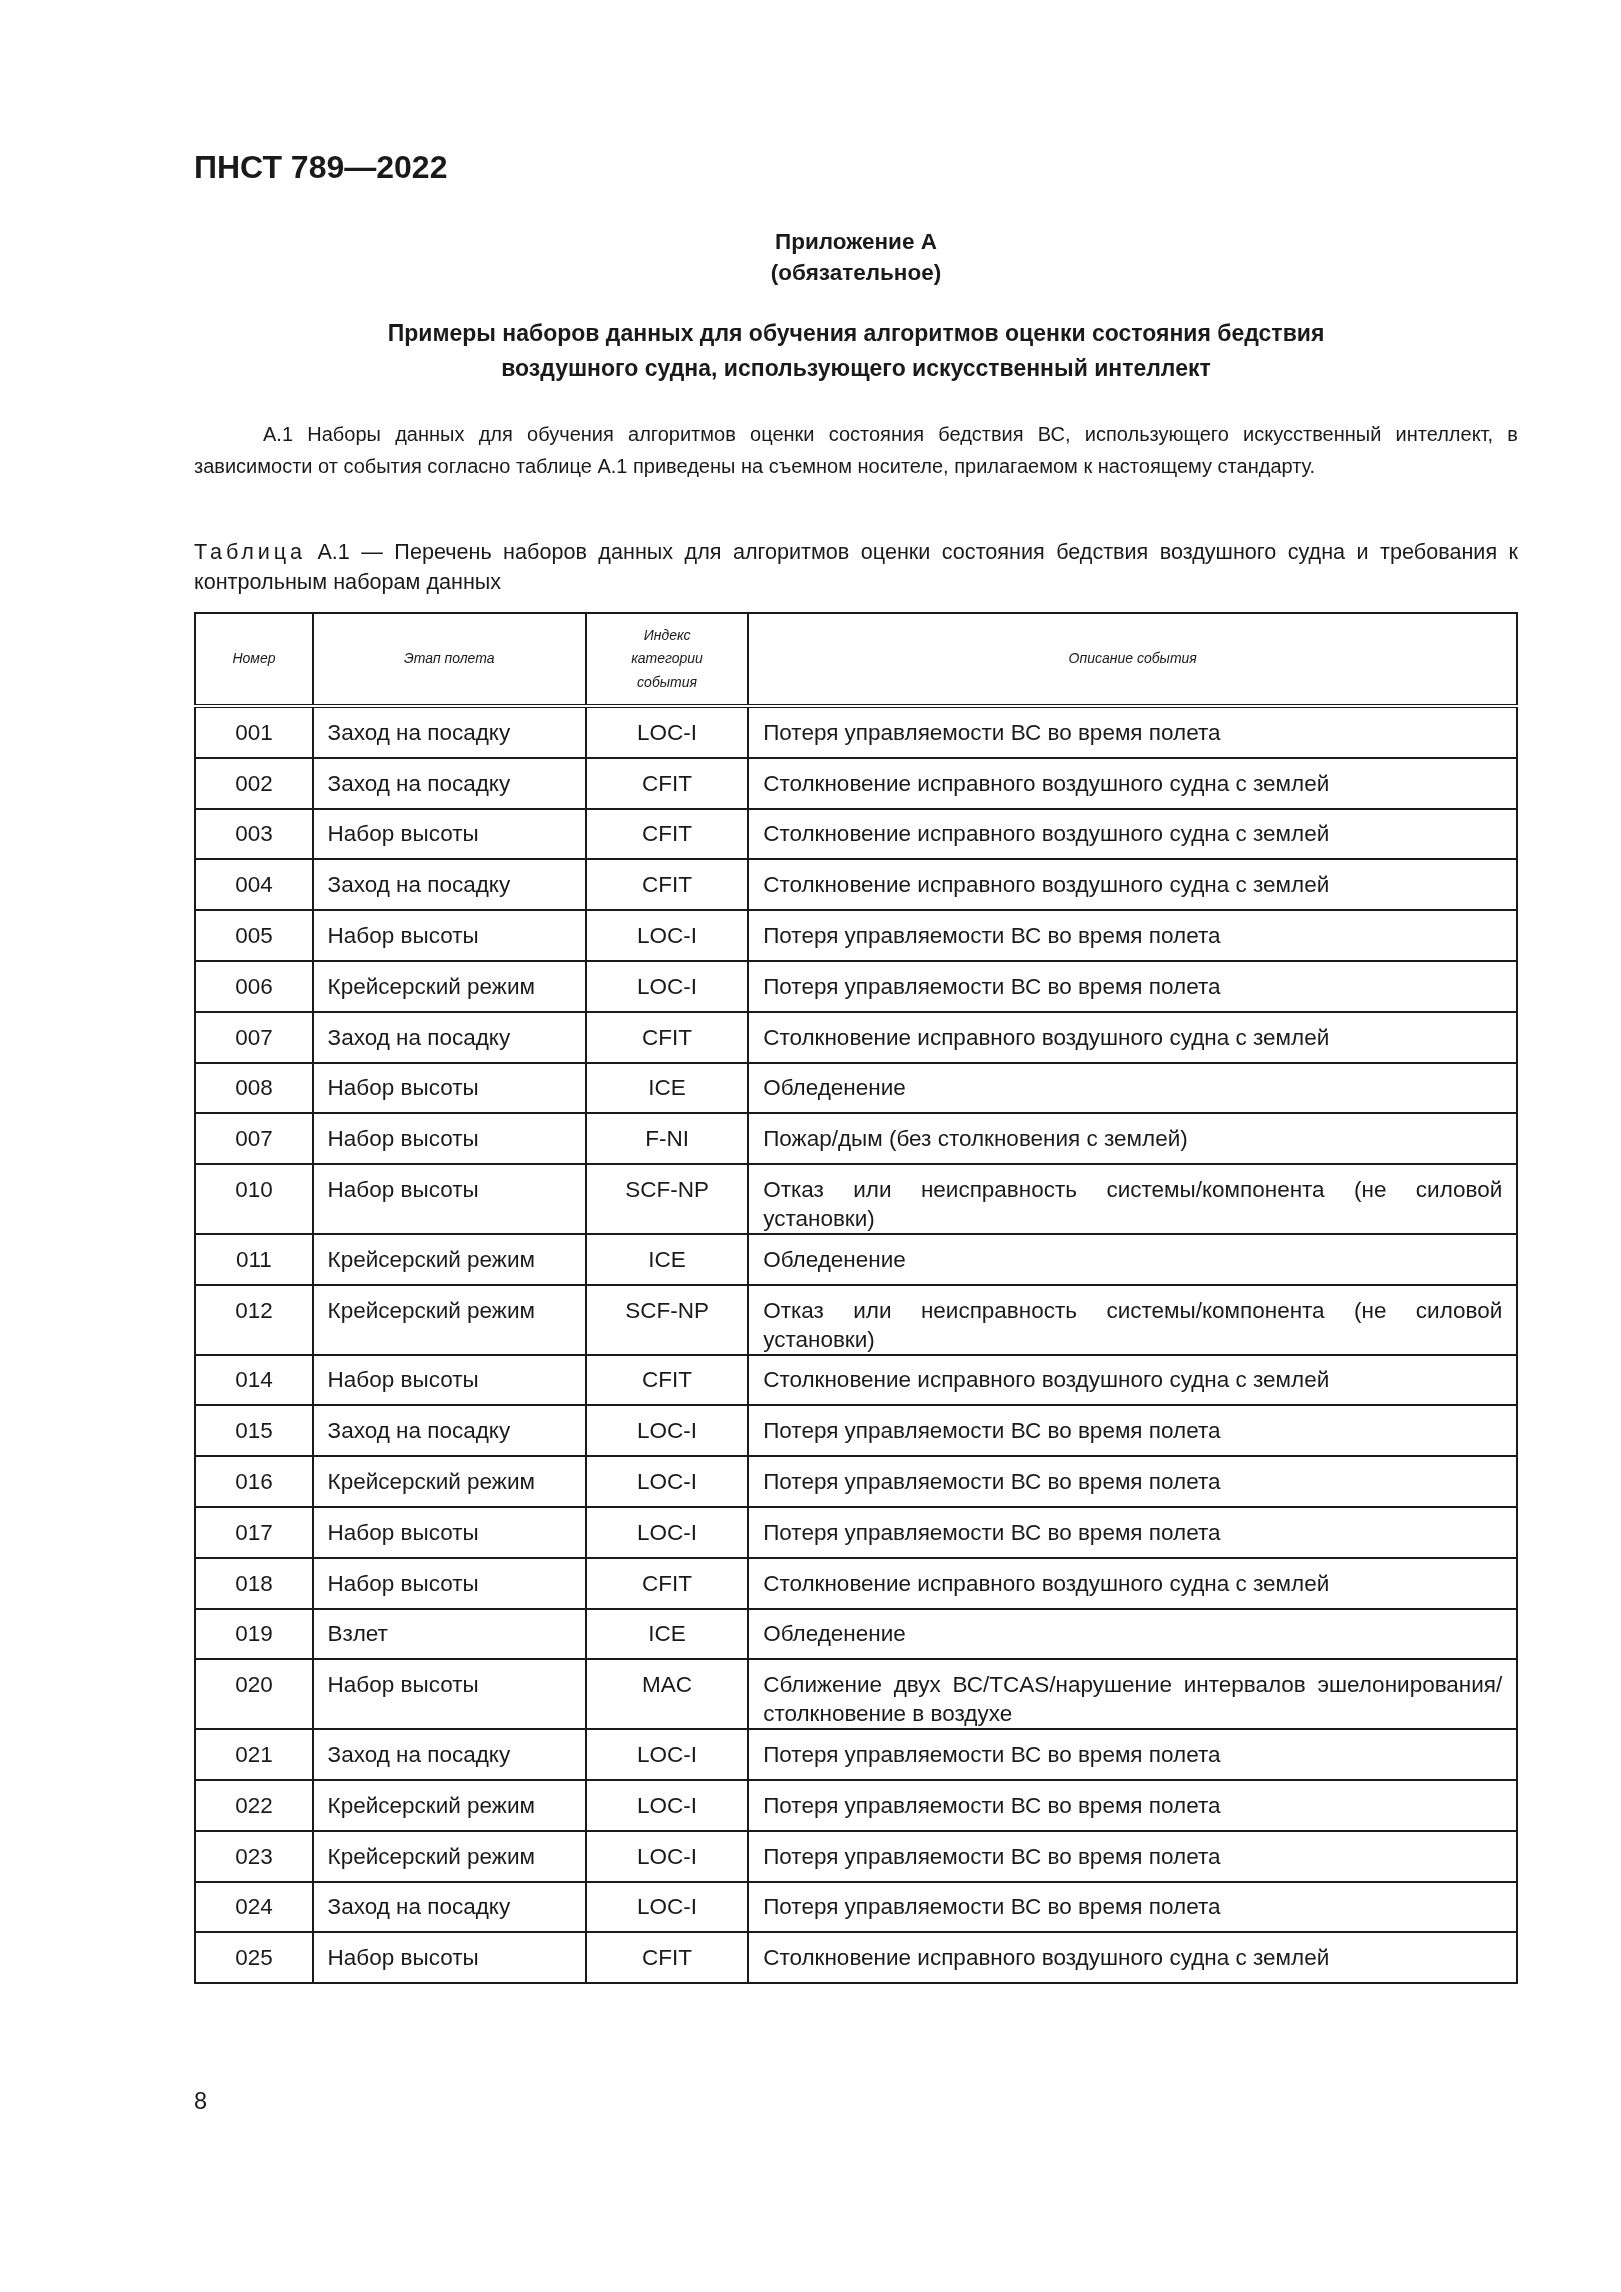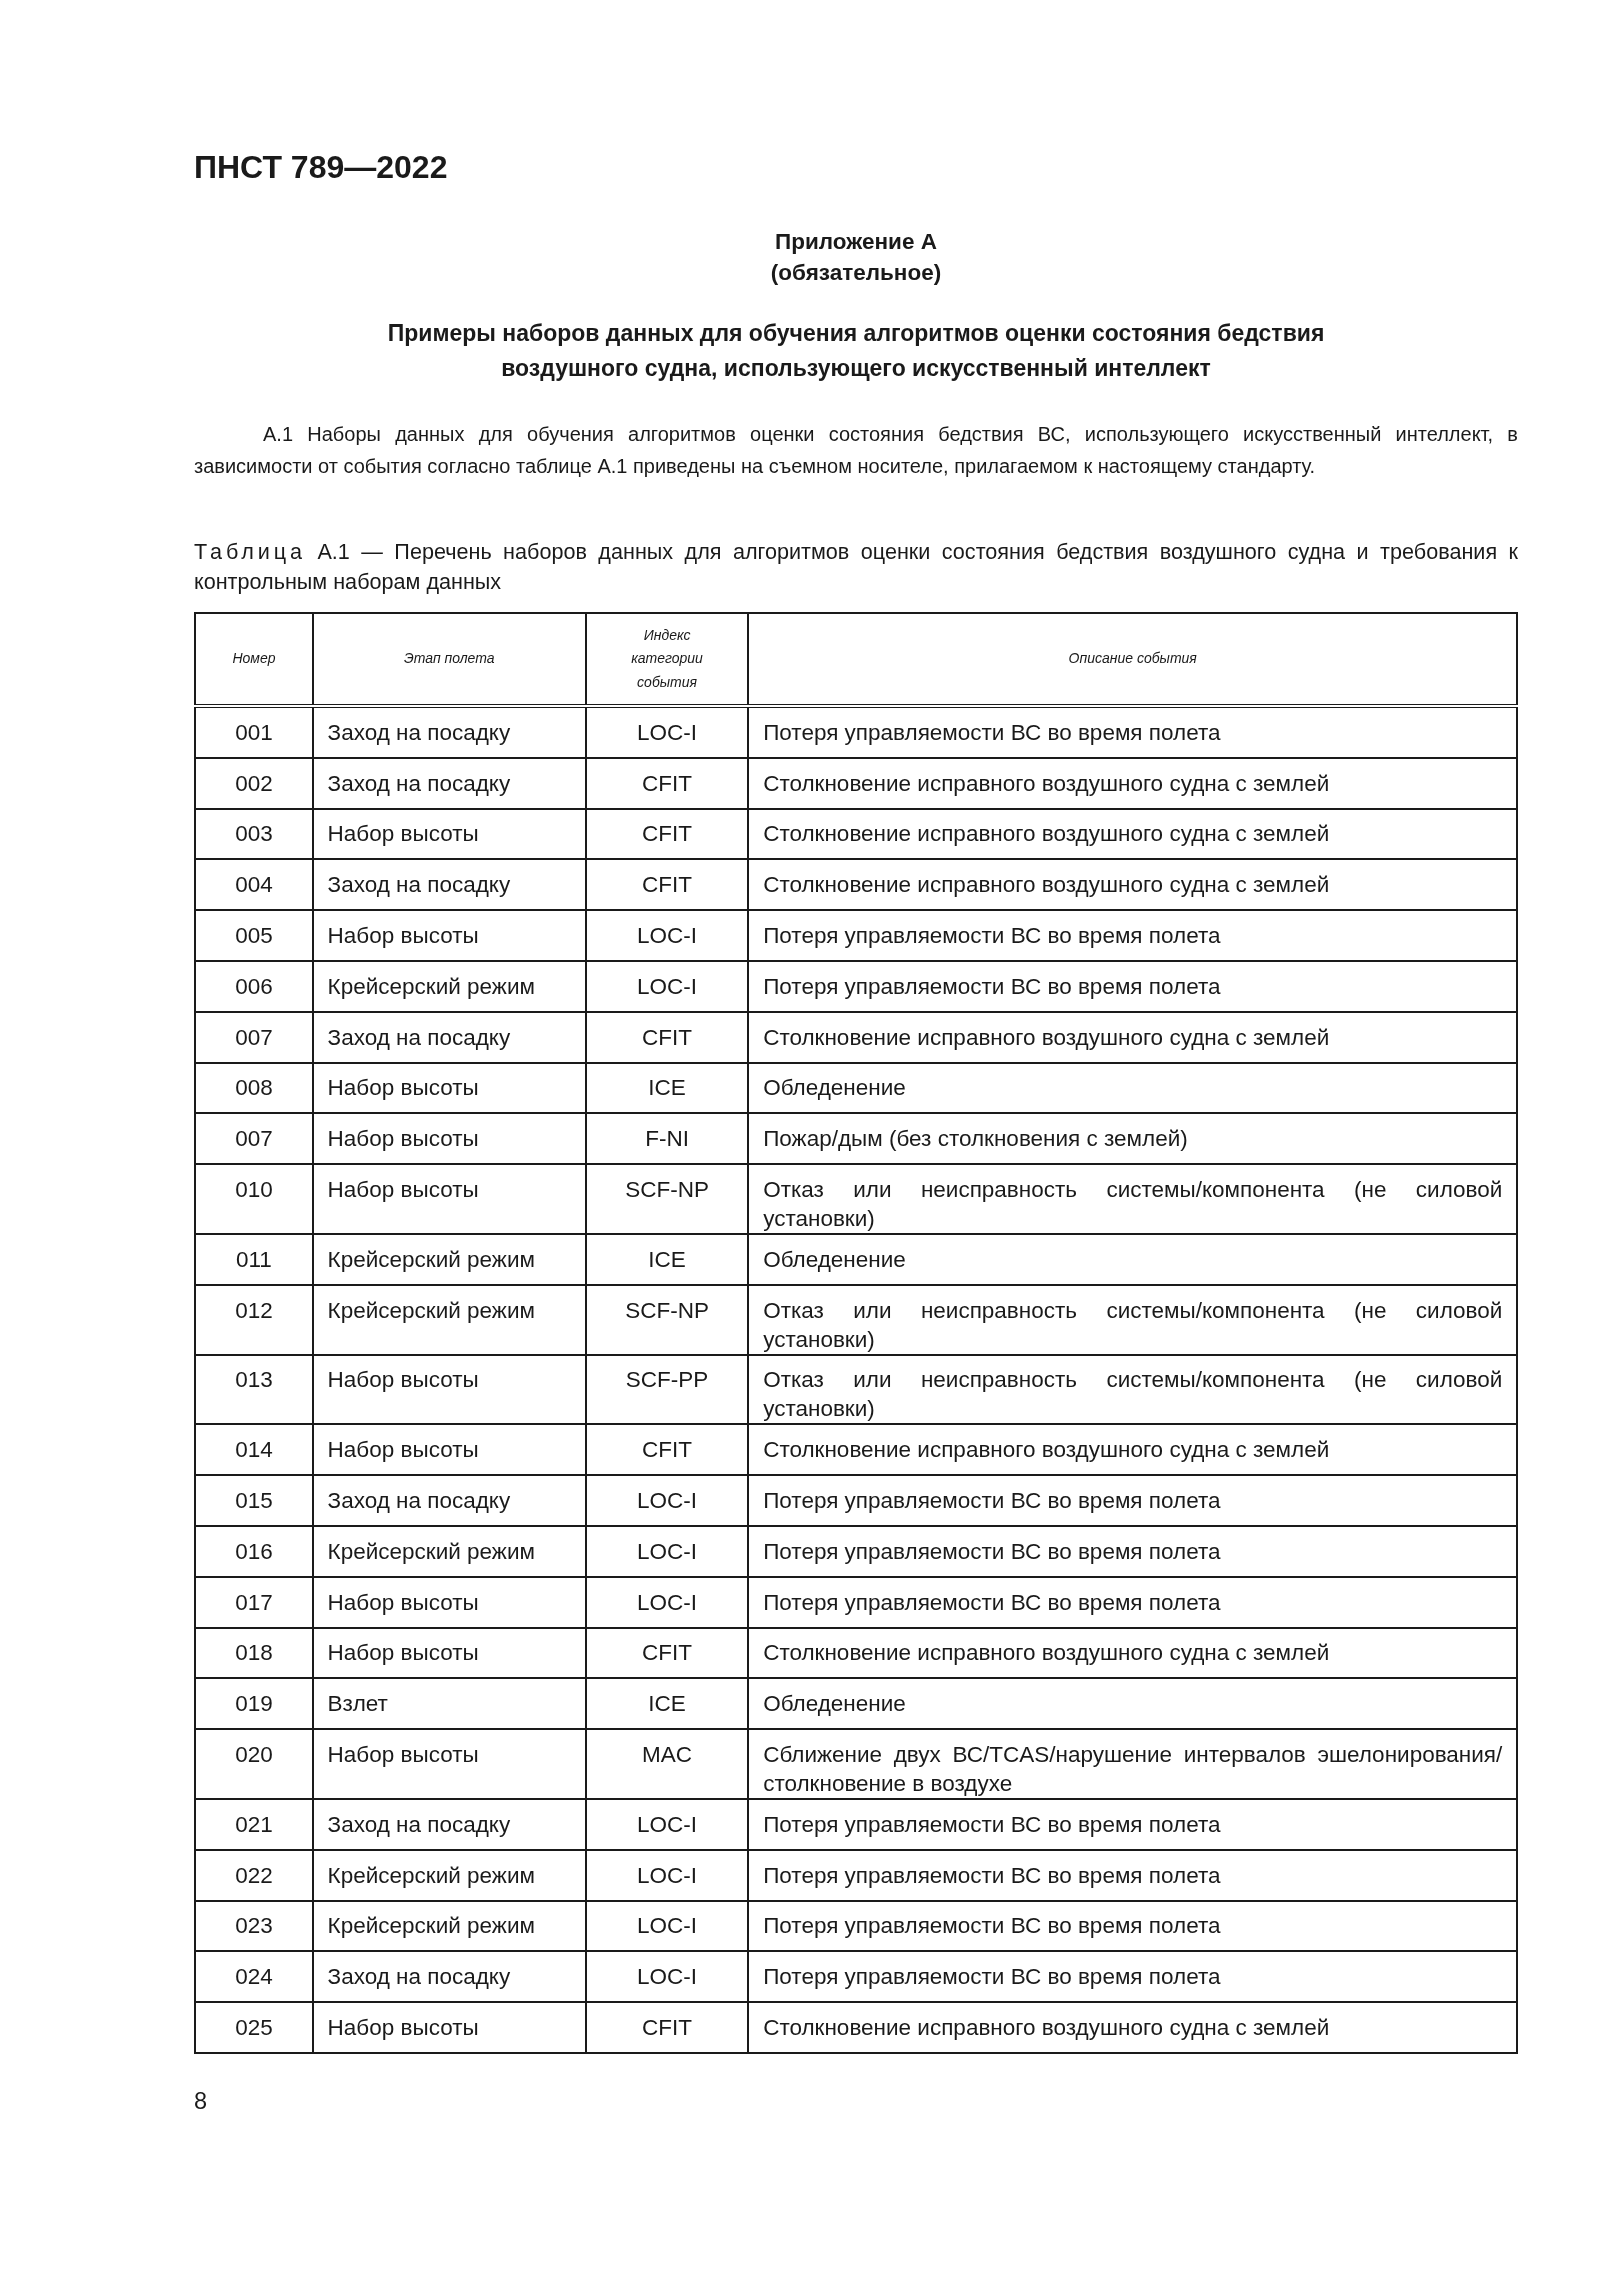--- a/index.html
+++ b/index.html
@@ -123,26 +123,20 @@
         <td class="idx">ICE</td>
         <td class="desc">Обледенение</td>
       </tr>
       <tr>
         <td class="num">012</td>
         <td class="phase">Крейсерский режим</td>
         <td class="idx">SCF-NP</td>
         <td class="desc">Отказ или неисправность системы/компонента (не силовой установки)</td>
       </tr>
       <tr>
-        <td class="num">013</td>
-        <td class="phase">Набор высоты</td>
-        <td class="idx">SCF-PP</td>
-        <td class="desc">Отказ или неисправность системы/компонента (не силовой установки)</td>
-      </tr>
-      <tr>
         <td class="num">014</td>
         <td class="phase">Набор высоты</td>
         <td class="idx">CFIT</td>
         <td class="desc">Столкновение исправного воздушного судна с землей</td>
       </tr>
       <tr>
         <td class="num">015</td>
         <td class="phase">Заход на посадку</td>
         <td class="idx">LOC-I</td>
         <td class="desc">Потеря управляемости ВС во время полета</td>

